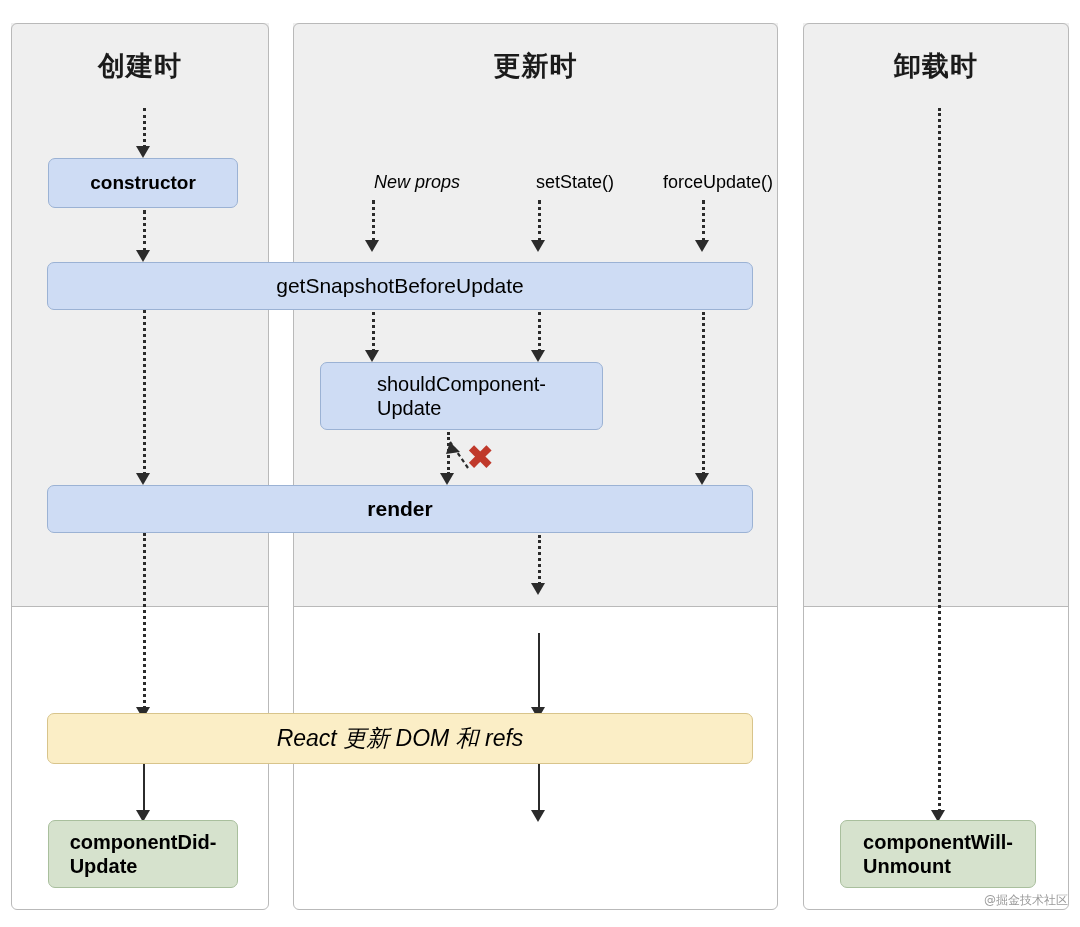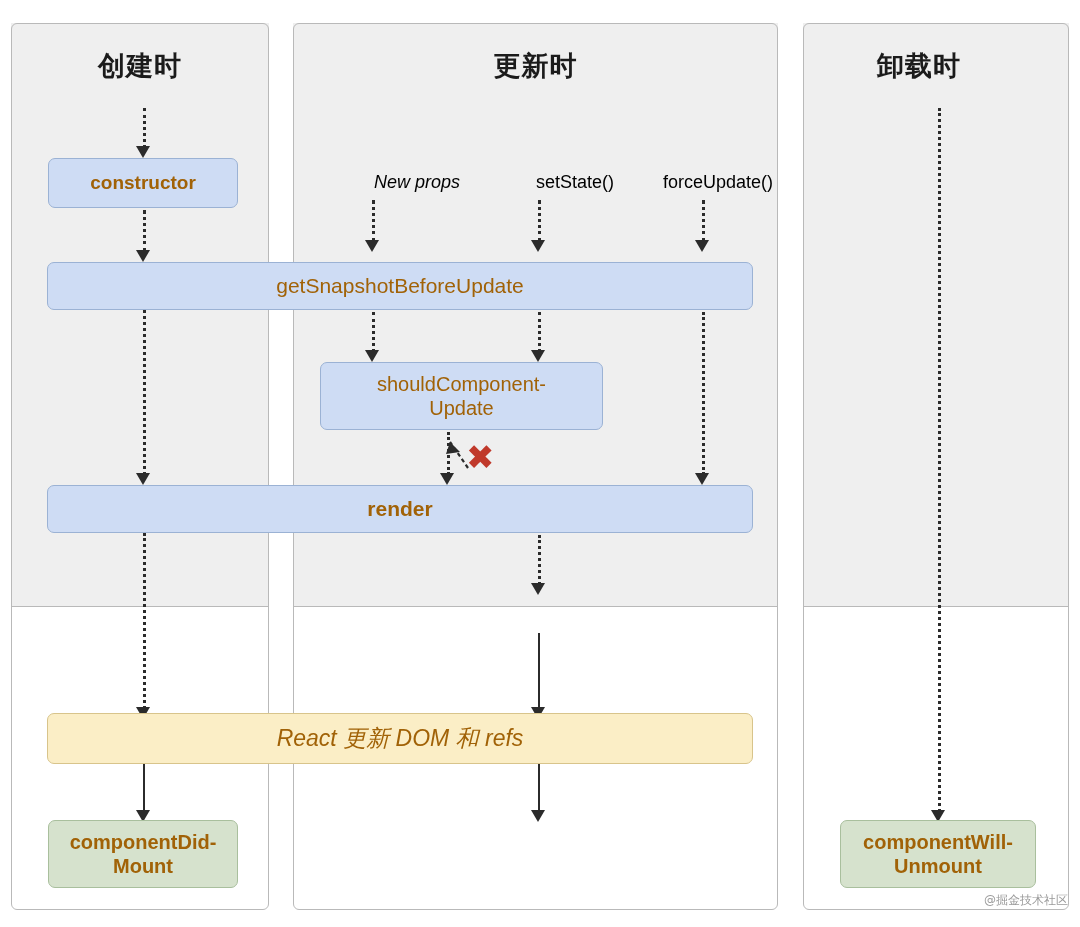--- a/index.html
+++ b/index.html
@@ -72,24 +72,24 @@
   }
 
   
   .box {
     position: absolute;
     box-sizing: border-box;
     border-radius: 7px;
     display: flex;
     align-items: center;
     justify-content: center;
-    text-align: center;
+    text-align: left;
     line-height: 1.2;
     font-size: 19px;
-    color: #a16207;
+    color: #000000;
     padding: 21px 8px;
     white-space: pre-line;
   }
   .box-blue {
     background: #cedcf4;
     border: 1px solid #9bb2d4;
   }
   .box-yellow {
     background: #fbeec6;
     border: 1px solid #d8c48b;
@@ -162,21 +162,21 @@
   <div class="col-title" style="left:11px; top:48px; width:258px;">创建时</div>
 
   <div class="col-render-part" style="left:293px; top:23px; width:485px; height:583px;"></div>
   <div class="col-commit-part" style="left:293px; top:606px; width:485px; height:304px;"></div>
   <div class="column" style="left:293px; top:23px; width:485px; height:887px;"></div>
   <div class="col-title" style="left:293px; top:48px; width:485px;">更新时</div>
 
   <div class="col-render-part" style="left:803px; top:23px; width:266px; height:583px;"></div>
   <div class="col-commit-part" style="left:803px; top:606px; width:266px; height:304px;"></div>
   <div class="column" style="left:803px; top:23px; width:266px; height:887px;"></div>
-  <div class="col-title" style="left:786px; top:48px; width:266px;">卸载时</div>
+  <div class="col-title" style="left:803px; top:48px; width:266px;">卸载时</div>
 
   <div class="phase-divider" style="left:12px;  top:606px; width:256px;"></div>
   <div class="phase-divider" style="left:294px; top:606px; width:483px;"></div>
   <div class="phase-divider" style="left:804px; top:606px; width:264px;"></div>
 
   <div class="line-v line-dashed" style="left:143px; top:108px; height:40px;"></div>
   <div class="arrowhead" style="left:136px; top:146px;"></div>
 
   <div class="box box-blue bold" style="left:48px; top:158px; width:190px; height:50px;">constructor</div>
 
@@ -186,21 +186,21 @@
   <div class="line-v line-dashed" style="left:143px; top:310px; height:165px;"></div>
   <div class="arrowhead" style="left:136px; top:473px;"></div>
 
   <div class="line-v line-dashed" style="left:143px; top:533px; height:176px;"></div>
   <div class="arrowhead" style="left:136px; top:707px;"></div>
 
   <div class="line-v line-solid" style="left:143px; top:764px; height:48px;"></div>
   <div class="arrowhead" style="left:136px; top:810px;"></div>
 
   <div class="box box-green bold" style="left:48px; top:820px; width:190px; height:68px; font-size:20px;">componentDid-
-Mount</div>
+Update</div>
 
   <div class="trigger-label italic" style="left:310px; top:172px; width:150px;">New props</div>
   <div class="trigger-label" style="left:464px; top:172px; width:150px;">setState()</div>
   <div class="trigger-label" style="left:615px; top:172px; width:158px;">forceUpdate()</div>
 
   <div class="line-v line-dashed" style="left:372px; top:200px; height:42px;"></div>
   <div class="arrowhead" style="left:365px; top:240px;"></div>
 
   <div class="line-v line-dashed" style="left:538px; top:200px; height:42px;"></div>
   <div class="arrowhead" style="left:531px; top:240px;"></div>

